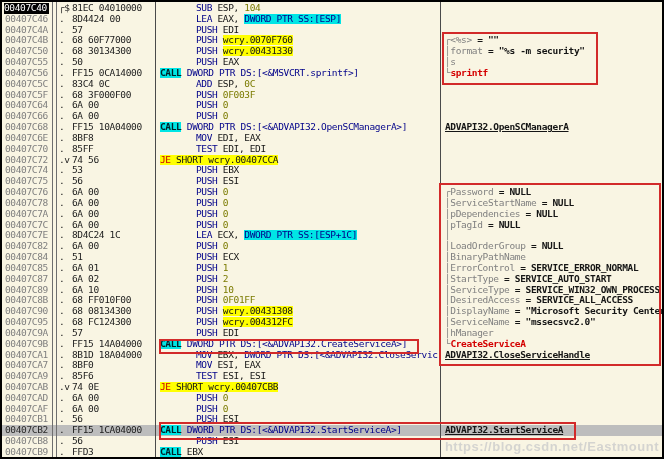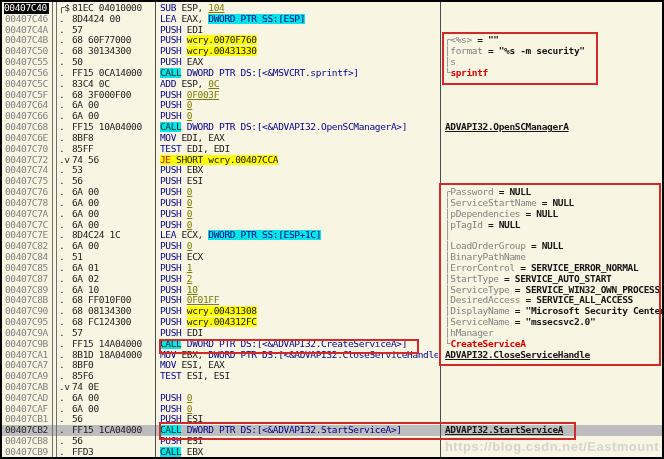--- a/index.html
+++ b/index.html
@@ -14,26 +14,26 @@
   .row.selected{background:#BDBDBD;}
   .cell{position:absolute;top:0;height:100%;overflow:hidden;}
   .addr{left:3px;width:46px;color:#7f7f7f;}
   .row.selected .addr{color:#2b2b2b;}
   .addr.first{left:2px;width:45px;padding-left:0;background:#000;color:#fff;}
   .prefix{left:57px;width:13px;color:#222;}
   .bytes{left:70px;width:82px;color:#1c1c1c;}
   .disasm{left:158px;width:278px;}
   .comment{left:443px;width:219px;}
   
-  .m{color:#000089;}
+  .m{color:#000089;margin-left:36px;}
   .r{color:#141414;}
-  .i{color:#7b7b00;text-decoration:underline;}
+  .i{color:#7b7b00;}
   .wy{background:#FFFF00;color:#141414;}
   .cy{background:#00E5E5;color:#000089;}
-  .call{background:#00E5E5;color:#00222a;font-weight:normal;text-align:center;}
+  .call{background:#00E5E5;color:#00222a;font-weight:bold;text-align:center;}
   .mem{color:#000089;}
   .jr{background:#FFFF00;color:#CE0000;font-weight:normal;}
   .jy{background:#FFFF00;color:#141414;}
   .g{color:#808080;}
   .v{color:#151515;font-weight:bold;}
   .red{color:#D40000;font-weight:bold;}
   .api{color:#151515;font-weight:bold;text-decoration:underline;}
   .vsep{position:absolute;top:0;bottom:0;width:1px;z-index:3;}
   .vsep.dark{background:#4a4a4a;}
   .vsep.mid{background:#6e6e6e;}
@@ -77,21 +77,21 @@
       <div class="row"><span class="cell addr"><span>00407C87</span></span><span class="cell prefix"><span>.</span></span><span class="cell bytes"><span>6A 02</span></span><span class="cell disasm"><span class="m">PUSH </span><span class="i">2</span></span><span class="cell comment"><span class="g">│StartType </span><span class="v">= SERVICE_AUTO_START</span></span></div>
       <div class="row"><span class="cell addr"><span>00407C89</span></span><span class="cell prefix"><span>.</span></span><span class="cell bytes"><span>6A 10</span></span><span class="cell disasm"><span class="m">PUSH </span><span class="i">10</span></span><span class="cell comment"><span class="g">│ServiceType </span><span class="v">= SERVICE_WIN32_OWN_PROCESS</span></span></div>
       <div class="row"><span class="cell addr"><span>00407C8B</span></span><span class="cell prefix"><span>.</span></span><span class="cell bytes"><span>68 FF010F00</span></span><span class="cell disasm"><span class="m">PUSH </span><span class="i">0F01FF</span></span><span class="cell comment"><span class="g">│DesiredAccess </span><span class="v">= SERVICE_ALL_ACCESS</span></span></div>
       <div class="row"><span class="cell addr"><span>00407C90</span></span><span class="cell prefix"><span>.</span></span><span class="cell bytes"><span>68 08134300</span></span><span class="cell disasm"><span class="m">PUSH </span><span class="wy">wcry.00431308</span></span><span class="cell comment"><span class="g">│DisplayName </span><span class="v">= "Microsoft Security Center</span></span></div>
       <div class="row"><span class="cell addr"><span>00407C95</span></span><span class="cell prefix"><span>.</span></span><span class="cell bytes"><span>68 FC124300</span></span><span class="cell disasm"><span class="m">PUSH </span><span class="wy">wcry.004312FC</span></span><span class="cell comment"><span class="g">│ServiceName </span><span class="v">= "mssecsvc2.0"</span></span></div>
       <div class="row"><span class="cell addr"><span>00407C9A</span></span><span class="cell prefix"><span>.</span></span><span class="cell bytes"><span>57</span></span><span class="cell disasm"><span class="m">PUSH </span><span class="r">EDI</span></span><span class="cell comment"><span class="g">│hManager</span></span></div>
       <div class="row"><span class="cell addr"><span>00407C9B</span></span><span class="cell prefix"><span>.</span></span><span class="cell bytes"><span>FF15 14A04000</span></span><span class="cell disasm"><span class="call">CALL</span><span class="r"> </span><span class="mem">DWORD PTR DS:[&lt;&amp;ADVAPI32.CreateServiceA&gt;]</span></span><span class="cell comment"><span class="g">└</span><span class="red">CreateServiceA</span></span></div>
       <div class="row"><span class="cell addr"><span>00407CA1</span></span><span class="cell prefix"><span>.</span></span><span class="cell bytes"><span>8B1D 18A04000</span></span><span class="cell disasm"><span class="m">MOV </span><span class="r">EBX, </span><span class="mem">DWORD PTR DS:[&lt;&amp;ADVAPI32.CloseServiceHandle&gt;]</span></span><span class="cell comment"><span class="api">ADVAPI32.CloseServiceHandle</span></span></div>
       <div class="row"><span class="cell addr"><span>00407CA7</span></span><span class="cell prefix"><span>.</span></span><span class="cell bytes"><span>8BF0</span></span><span class="cell disasm"><span class="m">MOV </span><span class="r">ESI, EAX</span></span><span class="cell comment"></span></div>
       <div class="row"><span class="cell addr"><span>00407CA9</span></span><span class="cell prefix"><span>.</span></span><span class="cell bytes"><span>85F6</span></span><span class="cell disasm"><span class="m">TEST </span><span class="r">ESI, ESI</span></span><span class="cell comment"></span></div>
-      <div class="row"><span class="cell addr"><span>00407CAB</span></span><span class="cell prefix"><span>.v</span></span><span class="cell bytes"><span>74 0E</span></span><span class="cell comment"></span></div>
+      <div class="row"><span class="cell addr"><span>00407CAB</span></span><span class="cell prefix"><span>.v</span></span><span class="cell bytes"><span>74 0E</span></span><span class="cell disasm"><span class="jr">JE</span><span class="jy"> SHORT wcry.00407CBB</span></span><span class="cell comment"></span></div>
       <div class="row"><span class="cell addr"><span>00407CAD</span></span><span class="cell prefix"><span>.</span></span><span class="cell bytes"><span>6A 00</span></span><span class="cell disasm"><span class="m">PUSH </span><span class="i">0</span></span><span class="cell comment"></span></div>
       <div class="row"><span class="cell addr"><span>00407CAF</span></span><span class="cell prefix"><span>.</span></span><span class="cell bytes"><span>6A 00</span></span><span class="cell disasm"><span class="m">PUSH </span><span class="i">0</span></span><span class="cell comment"></span></div>
       <div class="row"><span class="cell addr"><span>00407CB1</span></span><span class="cell prefix"><span>.</span></span><span class="cell bytes"><span>56</span></span><span class="cell disasm"><span class="m">PUSH </span><span class="r">ESI</span></span><span class="cell comment"></span></div>
       <div class="row selected"><span class="cell addr"><span>00407CB2</span></span><span class="cell prefix"><span>.</span></span><span class="cell bytes"><span>FF15 1CA04000</span></span><span class="cell disasm"><span class="call">CALL</span><span class="r"> </span><span class="mem">DWORD PTR DS:[&lt;&amp;ADVAPI32.StartServiceA&gt;]</span></span><span class="cell comment"><span class="api">ADVAPI32.StartServiceA</span></span></div>
       <div class="row"><span class="cell addr"><span>00407CB8</span></span><span class="cell prefix"><span>.</span></span><span class="cell bytes"><span>56</span></span><span class="cell disasm"><span class="m">PUSH </span><span class="r">ESI</span></span><span class="cell comment"></span></div>
       <div class="row"><span class="cell addr"><span>00407CB9</span></span><span class="cell prefix"><span>.</span></span><span class="cell bytes"><span>FFD3</span></span><span class="cell disasm"><span class="call">CALL</span><span class="r"> </span><span class="r">EBX</span></span><span class="cell comment"></span></div>
     </div>
   <div class="vsep mid" style="left:50px;"></div>
   <div class="vsep mid" style="left:54px;"></div>
   <div class="vsep dark" style="left:153px;"></div>

